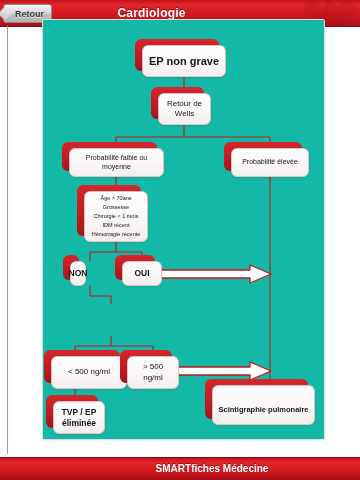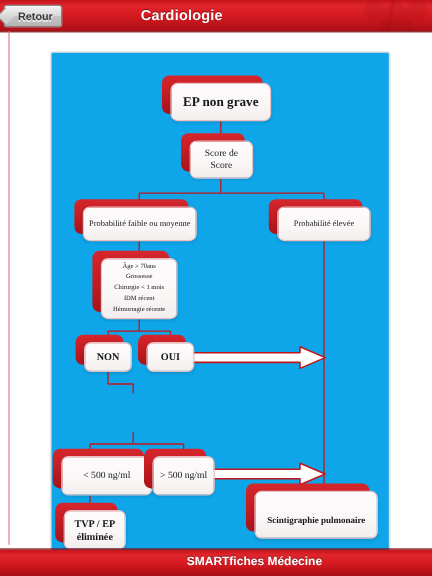--- a/index.html
+++ b/index.html
@@ -61,25 +61,24 @@
     text-shadow:0 -1px 0 rgba(0,0,0,.4);
     margin-left:32px;
   }
 
   
   .railline{
     position:absolute;left:7px;top:26px;width:1px;height:428px;
     background:#d9848a;
   }
   .panel{
-    position:absolute;left:42px;top:43px;width:281px;height:419px;
-    background:#0ea5e9;border:1px solid #dcdcdc;border-radius:2px;
+    position:absolute;left:42px;top:19px;width:281px;height:419px;
+    background:#14b8a6;border:1px solid #dcdcdc;border-radius:2px;
     box-shadow:0 1px 2px rgba(0,0,0,.07);
     overflow:hidden;
-    font-family:Liberation Serif, serif;
   }
   .canvas{position:absolute;left:0;top:0;width:281px;height:419px;}
   .svg-links{position:absolute;left:0;top:0;width:281px;height:419px;}
 
   
   .node{position:absolute;}
   .node .shadow{
     position:absolute;left:-7px;top:-6px;right:7px;bottom:6px;
     background:linear-gradient(to bottom,#d5262c 0%,#c01b22 55%,#a81219 100%);
     border-radius:6px;
@@ -173,21 +172,21 @@
       <div class="node n-big" style="left:99px;top:25px;width:84px;height:32px;">
         <div class="shadow"></div>
         <div class="face">
           <span class="txt">EP non grave</span>
         </div>
       </div>
 
       <div class="node n-med" style="left:115px;top:73px;width:53px;height:32px;">
         <div class="shadow"></div>
         <div class="face">
-          <span class="txt">Score de Score</span>
+          <span class="txt">Retour de Wells</span>
         </div>
       </div>
 
       <div class="node n-small" style="left:26px;top:128px;width:95px;height:29px;">
         <div class="shadow"></div>
         <div class="face">
           <span class="txt">Probabilité faible ou moyenne</span>
         </div>
       </div>
 
@@ -204,21 +203,21 @@
           <span class="txt">
             <span>Âge &gt; 70ans</span><br>
             <span>Grossesse</span><br>
             <span>Chirurgie &lt; 1 mois</span><br>
             <span>IDM récent</span><br>
             <span>Hémorragie récente</span>
           </span>
         </div>
       </div>
 
-      <div class="node n-bold" style="left:27px;top:241px;width:40px;height:25px;">
+      <div class="node n-bold" style="left:27px;top:241px;width:16px;height:25px;">
         <div class="shadow"></div>
         <div class="face">
           <span class="txt">NON</span>
         </div>
       </div>
 
       <div class="node n-bold" style="left:79px;top:241px;width:40px;height:25px;">
         <div class="shadow"></div>
         <div class="face">
           <span class="txt">OUI</span>

